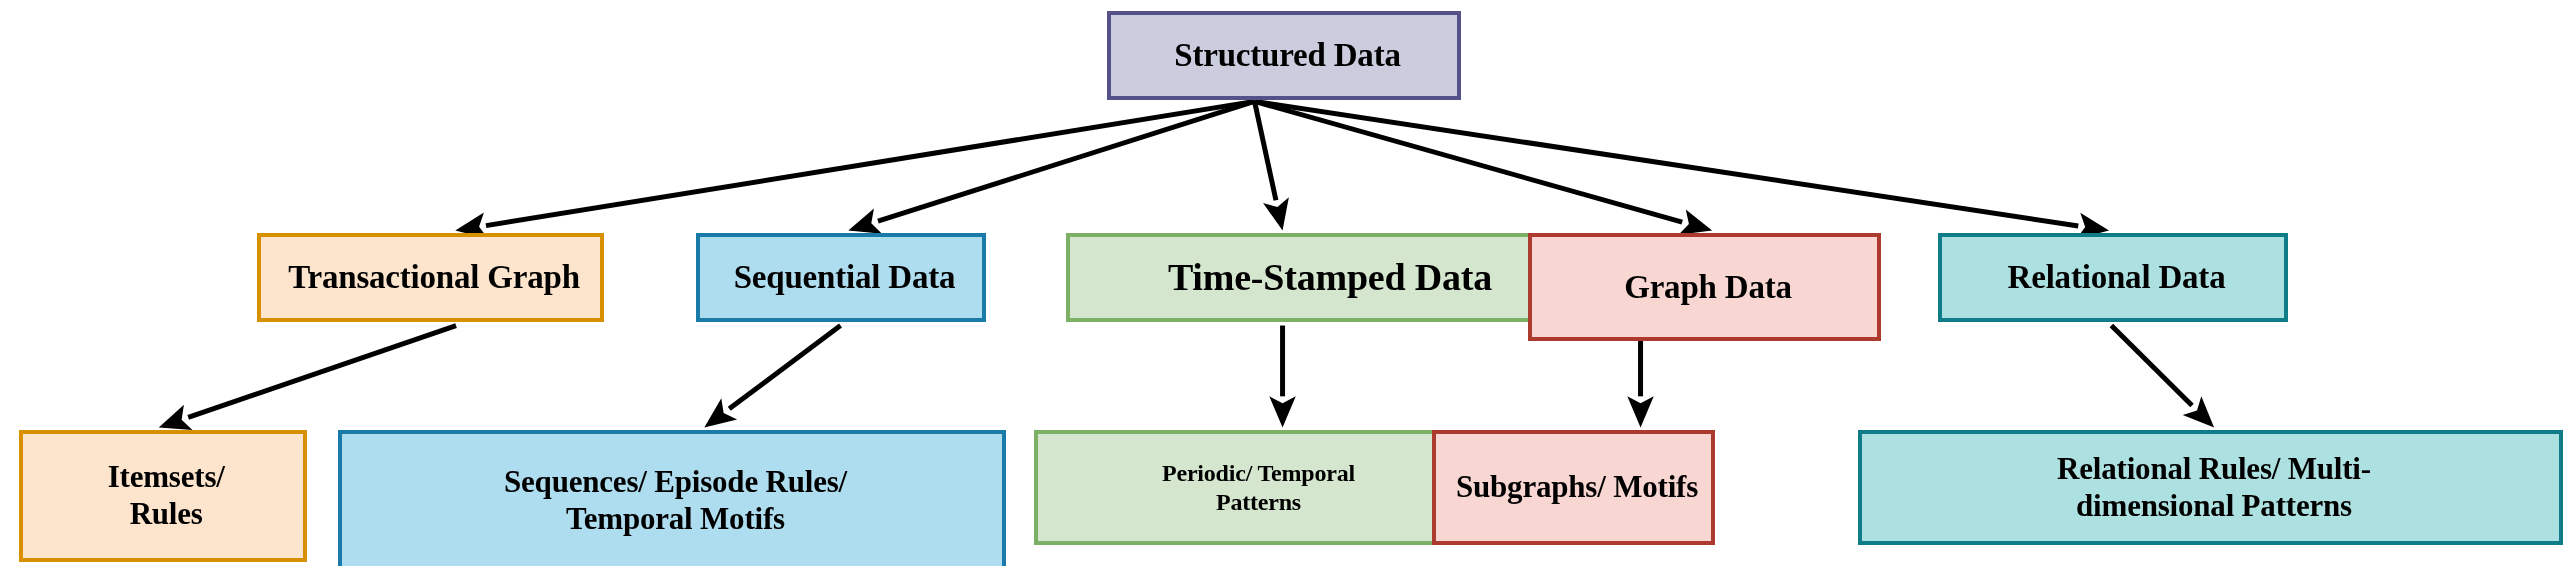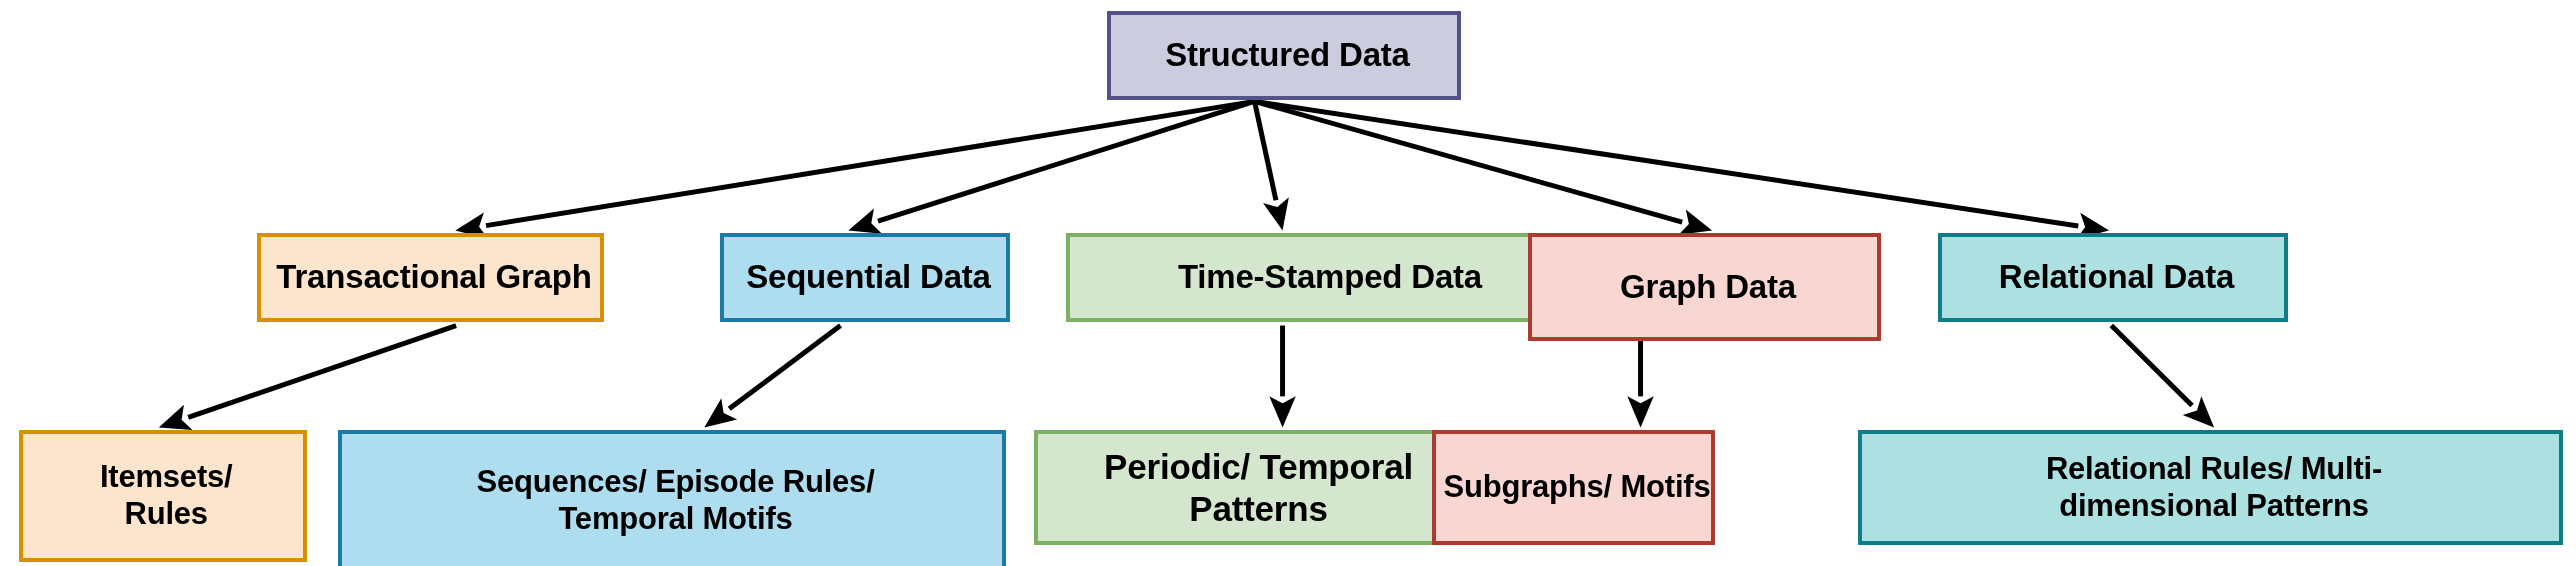--- a/index.html
+++ b/index.html
@@ -23,21 +23,21 @@
   }
   .node {
     position: absolute;
     box-sizing: border-box;
     display: flex;
     align-items: center;
     justify-content: center;
     text-align: center;
     color: #000000;
     font-weight: bold;
-    font-family: Liberation Sans, sans-serif;
+    font-family: Liberation Serif, serif;
     line-height: 1.18;
     letter-spacing: -0.2px;
     white-space: pre-line;
     z-index: 2;
     padding-left: 7px;
   }
   .arrow-layer {
     position: absolute;
     left: 0;
     top: 0;
@@ -88,27 +88,27 @@
         <polygon points="2104.8,418 2104.8,509 2111.2,509 2111.2,418" fill="#000000"></polygon>
         <polygon points="2108,549 2091,509 2108,518 2125,509" fill="#000000"></polygon>
       </g>
       <g>
         <polygon points="2710.745878175059,420.271328861773 2814.3542674028963,523.0948060500058 2818.8625110527787,518.5521483264598 2715.254121824941,415.728671138227" fill="#000000"></polygon>
         <polygon points="2845,549 2804.6333670328363,532.8899117664018 2822.996501651574,527.1631948208804 2828.5834114228387,508.7570426100638" fill="#000000"></polygon>
       </g>
     </svg>
 <div class="node" style="left: 1107px; top: 11px; width: 354px; height: 89px; background: rgb(204, 204, 223); border: 4.7px solid rgb(85, 82, 138); font-size: 33px;"><span>Structured Data</span></div>
     <div class="node" style="left: 257px; top: 233px; width: 347px; height: 89px; background: rgb(253, 228, 204); border: 4.7px solid rgb(214, 144, 0); font-size: 33px;"><span>Transactional Graph</span></div>
-    <div class="node" style="left: 696px; top: 233px; width: 290px; height: 89px; background: rgb(174, 221, 240); border: 4.7px solid rgb(27, 123, 168); font-size: 33px; margin-left: 24px;"><span>Sequential Data</span></div>
-    <div class="node" style="left: 1066px; top: 233px; width: 521px; height: 89px; background: rgb(213, 230, 207); border: 4.7px solid rgb(123, 176, 101); font-size: 33px;"><span>Time-Stamped Data</span></div>
+    <div class="node" style="left: 696px; top: 233px; width: 290px; height: 89px; background: rgb(174, 221, 240); border: 4.7px solid rgb(27, 123, 168); font-size: 33px;"><span>Sequential Data</span></div>
+    <div class="node" style="left: 1066px; top: 233px; width: 521px; height: 89px; background: rgb(213, 230, 207); border: 4.7px solid rgb(123, 176, 101); font-size: 38px;"><span>Time-Stamped Data</span></div>
     <div class="node" style="left: 1528px; top: 233px; width: 353px; height: 108px; background: rgb(248, 215, 211); border: 4.7px solid rgb(173, 58, 46); font-size: 33px;"><span>Graph Data</span></div>
     <div class="node" style="left: 1938px; top: 233px; width: 350px; height: 89px; background: rgb(173, 224, 224); border: 4.7px solid rgb(14, 125, 135); font-size: 33px;"><span>Relational Data</span></div>
     <div class="node" style="left: 18.7px; top: 430px; width: 288px; height: 132px; background: rgb(253, 228, 204); border: 4.7px solid rgb(214, 144, 0); font-size: 31px;"><span>Itemsets/
 Rules</span></div>
     <div class="node" style="left: 338px; top: 430px; width: 668px; height: 142px; background: rgb(174, 221, 240); border: 4.7px solid rgb(27, 123, 168); font-size: 31px;"><span>Sequences/ Episode Rules/
 Temporal Motifs</span></div>
-    <div class="node" style="left: 1034px; top: 430px; width: 442px; height: 115px; background: rgb(213, 230, 207); border: 4.7px solid rgb(123, 176, 101); font-size: 35px;"><span>Periodic/ Temporal
+    <div class="node" style="left: 1034px; top: 430px; width: 442px; height: 115px; background: rgb(213, 230, 207); border: 4.7px solid rgb(123, 176, 101); font-size: 24px;"><span>Periodic/ Temporal
 Patterns</span></div>
     <div class="node" style="left: 1432px; top: 430px; width: 283px; height: 115px; background: rgb(248, 215, 211); border: 4.7px solid rgb(173, 58, 46); font-size: 31px;"><span>Subgraphs/ Motifs</span></div>
     <div class="node" style="left: 1858px; top: 430px; width: 705px; height: 115px; background: rgb(173, 224, 224); border: 4.7px solid rgb(14, 125, 135); font-size: 31px;"><span>Relational Rules/ Multi-
 dimensional Patterns</span></div>
   </div>
 
 
 </body></html>

